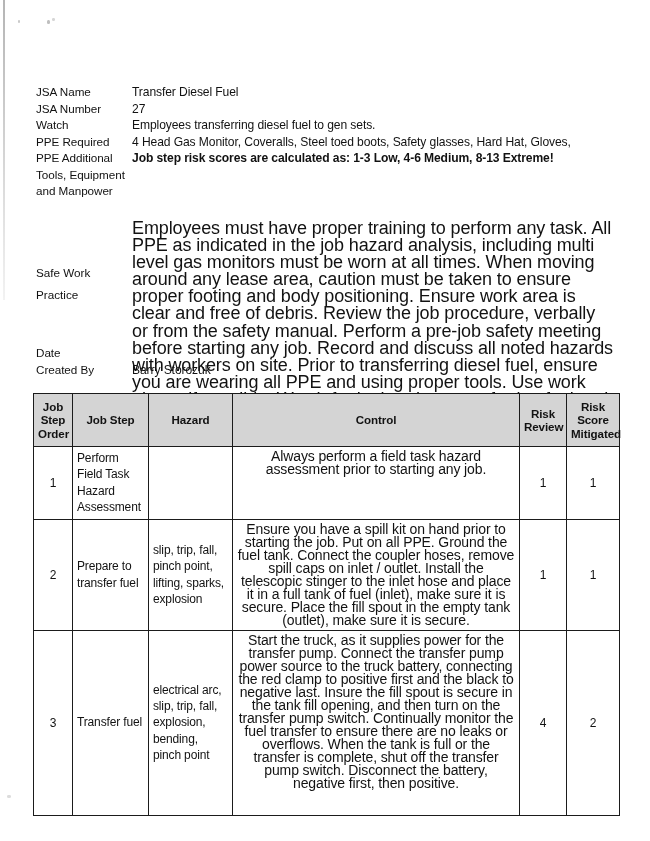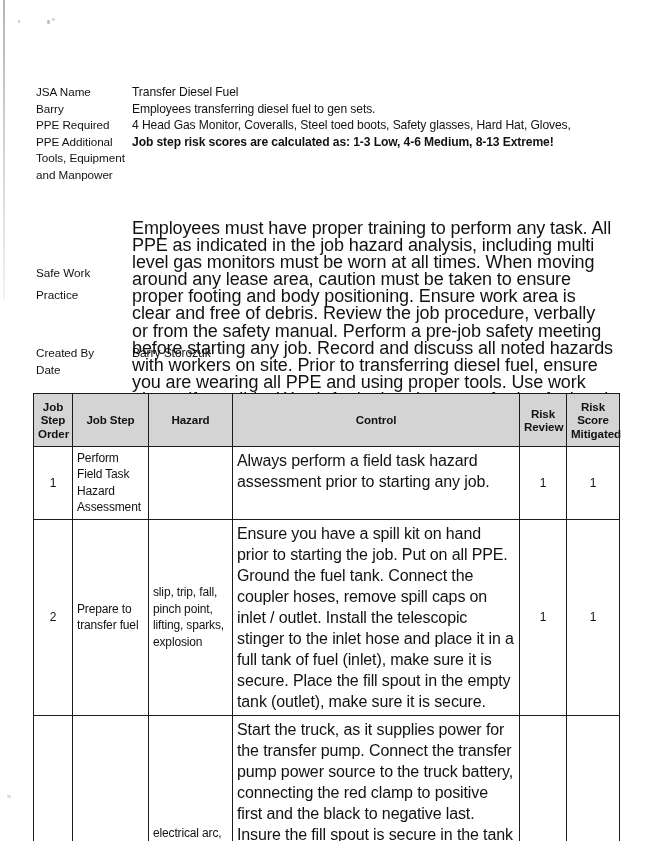--- a/index.html
+++ b/index.html
@@ -129,25 +129,26 @@
     text-align: center;
     font-size: 12px;
   }
   td.step, td.haz {
     font-size: 12px;
     line-height: 16.4px;
     letter-spacing: -0.15px;
     padding-left: 5px;
   }
   td.ctrl {
-    font-size: 16px;
-    line-height: 21px;
+    font-size: 14px;
+    line-height: 13px;
     letter-spacing: -0.12px;
     vertical-align: top;
     padding: 4px 5px 4px 6px;
+    text-align: center;
   }
   tr.r1 td { height: 46px; }
   tr.r2 td { height: 104px; }
   tr.r3 td { height: 178px; margin-left: 48px; }
 
   tr.r1 td.ctrl, tr.r2 td.ctrl, tr.r3 td.ctrl { vertical-align: top; }
   tr.r1 td.step { vertical-align: middle; }
 </style>
 </head>
 <body>
@@ -158,23 +159,27 @@
 <div class="speck c"></div>
 <div class="speck d"></div>
 
 <div class="meta">
 
   <div class="meta-row">
     <div class="meta-label">JSA Name</div>
     <div class="meta-value">Transfer Diesel Fuel</div>
   </div>
 
-
-  <div class="meta-row">
-    <div class="meta-label">Barry</div>
+  <div class="meta-row">
+    <div class="meta-label">JSA Number</div>
+    <div class="meta-value">27</div>
+  </div>
+
+  <div class="meta-row">
+    <div class="meta-label">Watch</div>
     <div class="meta-value">Employees transferring diesel fuel to gen sets.</div>
   </div>
 
   <div class="meta-row">
     <div class="meta-label">PPE Required</div>
     <div class="meta-value">4 Head Gas Monitor, Coveralls, Steel toed boots, Safety glasses, Hard Hat, Gloves,</div>
   </div>
 
   <div class="meta-row tall">
     <div class="meta-label">PPE Additional Tools, Equipment and Manpower</div>
@@ -183,26 +188,26 @@
 
 </div>
 
 <div class="swp">
   <div class="swp-label">Safe Work Practice</div>
   <div class="swp-body">Employees must have proper training to perform any task. All PPE as indicated in the job hazard analysis, including multi level gas monitors must be worn at all times. When moving around any lease area, caution must be taken to ensure proper footing and body positioning. Ensure work area is clear and free of debris. Review the job procedure, verbally or from the safety manual. Perform a pre-job safety meeting before starting any job. Record and discuss all noted hazards with workers on site. Prior to transferring diesel fuel, ensure you are wearing all PPE and using proper tools. Use work gloves if possible. Watch for leaks when transferring fuel and do not over fill.</div>
 </div>
 
 <div class="footer-meta">
   <div class="meta-row">
+    <div class="meta-label">Date</div>
+    <div class="meta-value"></div>
+  </div>
+  <div class="meta-row">
     <div class="meta-label">Created By</div>
     <div class="meta-value">Barry Storozuk</div>
-  </div>
-  <div class="meta-row">
-    <div class="meta-label">Date</div>
-    <div class="meta-value"></div>
   </div>
 </div>
 
 <table class="jsa">
   <colgroup>
     <col class="c-order">
       <col class="c-step">
       <col class="c-haz">
     <col class="c-ctrl">
       <col class="c-risk">

